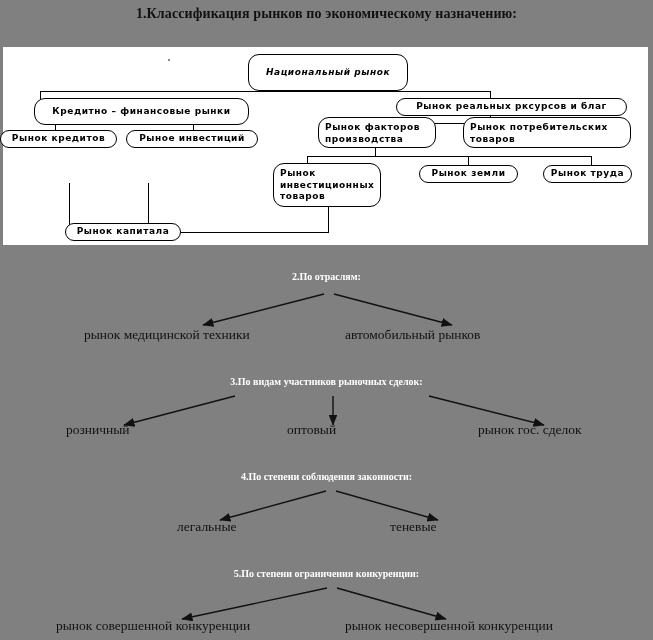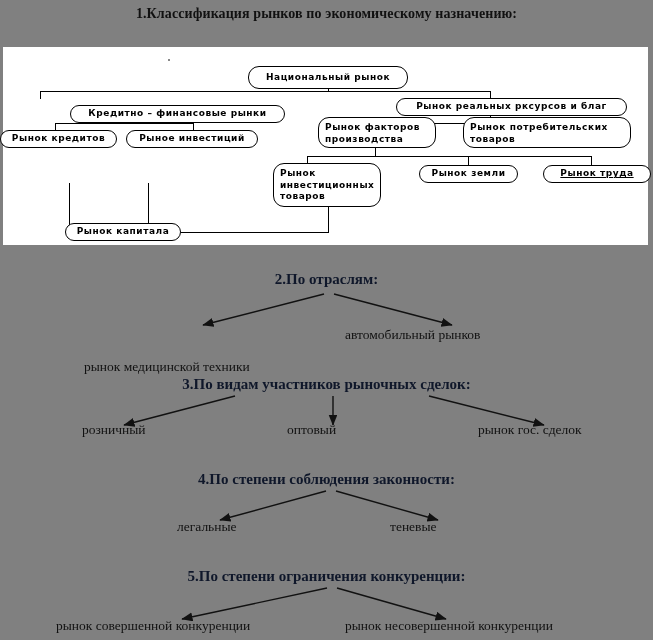--- a/index.html
+++ b/index.html
@@ -99,22 +99,22 @@
     width: 653px;
     left: 0;
   }
   .section-title {
     position: absolute;
     width: 653px;
     left: 0;
     text-align: center;
     font-family: "Liberation Serif", serif;
     font-weight: bold;
-    font-size: 15px;
-    color: #0f172a;
+    font-size: 10px;
+    color: #ffffff;
     white-space: nowrap;
   }
   .leaf {
     position: absolute;
     font-family: "Liberation Serif", serif;
     font-size: 13.5px;
     color: #111111;
     white-space: nowrap;
   }
   .arrow-svg {
@@ -160,76 +160,76 @@
     <div class="ln-v" style="left:304px; top:109px; height:9px;"></div>
     <div class="ln-v" style="left:465px; top:109px; height:10px;"></div>
     <div class="ln-v" style="left:588px; top:109px; height:10px;"></div>
 
     <div class="ln-v" style="left:66px; top:136px; height:49px;"></div>
     <div class="ln-v" style="left:145px; top:136px; height:49px;"></div>
 
     <div class="ln-h" style="left:178px; top:185px; width:148px;"></div>
     <div class="ln-v" style="left:325px; top:160px; height:26px;"></div>
 
-    <div class="node center" style="left:245px; top:19px; width:160px; height:23px;">Национальный рынок</div>
-
-    <div class="node center" style="left:31px; top:58px; width:215px; height:18px;margin-left:36px;">Кредитно – финансовые рынки</div>
+    <div class="node center" style="left:245px; top:7px; width:160px; height:37px;font-style:italic;">Национальный рынок</div>
+
+    <div class="node center" style="left:31px; top:51px; width:215px; height:27px;">Кредитно – финансовые рынки</div>
 
     <div class="node center" style="left:393px; top:51px; width:231px; height:18px;">Рынок реальных рксурсов и благ</div>
 
     <div class="node center" style="left:-3px; top:83px; width:117px; height:18px;">Рынок кредитов</div>
 
     <div class="node center" style="left:123px; top:83px; width:132px; height:18px;">Рыное инвестиций</div>
 
     <div class="node multiline" style="left:315px; top:70px; width:118px; height:31px;">Рынок факторов производства</div>
 
     <div class="node multiline" style="left:460px; top:70px; width:168px; height:31px;">Рынок потребительских товаров</div>
 
     <div class="node multiline" style="left:270px; top:116px; width:108px; height:44px;">Рынок инвестиционных товаров</div>
 
     <div class="node center" style="left:416px; top:118px; width:99px; height:18px;">Рынок земли</div>
 
-    <div class="node center" style="left:540px; top:118px; width:108px; height:18px;text-decoration:underline;">Рынок труда</div>
+    <div class="node center" style="left:540px; top:118px; width:89px; height:18px;">Рынок труда</div>
 
     <div class="node center" style="left:62px; top:176px; width:116px; height:18px;">Рынок капитала</div>
 
   </div>
 
   <div class="section">
     <div class="section-title" style="top:271px;">2.По отраслям:</div>
 
     <svg class="arrow-svg" style="left:120px; top:292px;" width="420" height="42">
       <defs>
         <marker id="ah2" markerWidth="9" markerHeight="9" refX="7.5" refY="3.2" orient="auto" markerUnits="strokeWidth">
           <path d="M0,0 L8,3.2 L0,6.4 z" fill="#111111"></path>
         </marker>
       </defs>
       <line x1="204" y1="2" x2="83" y2="33" stroke="#111111" stroke-width="1.4" marker-end="url(#ah2)"></line>
       <line x1="214" y1="2" x2="332" y2="33" stroke="#111111" stroke-width="1.4" marker-end="url(#ah2)"></line>
     </svg>
 
-    <div class="leaf" style="left:84px; top:327px;margin-top:32px;">рынок медицинской техники</div>
+    <div class="leaf" style="left:84px; top:327px;">рынок медицинской техники</div>
     <div class="leaf" style="left:345px; top:327px;">автомобильный рынков</div>
   </div>
 
   <div class="section">
     <div class="section-title" style="top:376px;">3.По видам участников рыночных сделок:</div>
 
     <svg class="arrow-svg" style="left:80px; top:394px;" width="520" height="42">
       <defs>
         <marker id="ah3" markerWidth="9" markerHeight="9" refX="7.5" refY="3.2" orient="auto" markerUnits="strokeWidth">
           <path d="M0,0 L8,3.2 L0,6.4 z" fill="#111111"></path>
         </marker>
       </defs>
       <line x1="155" y1="2" x2="44" y2="31" stroke="#111111" stroke-width="1.4" marker-end="url(#ah3)"></line>
       <line x1="253" y1="2" x2="253" y2="31" stroke="#111111" stroke-width="1.4" marker-end="url(#ah3)"></line>
       <line x1="349" y1="2" x2="464" y2="31" stroke="#111111" stroke-width="1.4" marker-end="url(#ah3)"></line>
     </svg>
 
-    <div class="leaf" style="left:82px; top:422px;">розничный</div>
+    <div class="leaf" style="left:66px; top:422px;">розничный</div>
     <div class="leaf" style="left:287px; top:422px;">оптовый</div>
     <div class="leaf" style="left:478px; top:422px;">рынок гос. сделок</div>
   </div>
 
   <div class="section">
     <div class="section-title" style="top:471px;">4.По степени соблюдения законности:</div>
 
     <svg class="arrow-svg" style="left:160px; top:489px;" width="340" height="40">
       <defs>
         <marker id="ah4" markerWidth="9" markerHeight="9" refX="7.5" refY="3.2" orient="auto" markerUnits="strokeWidth">

